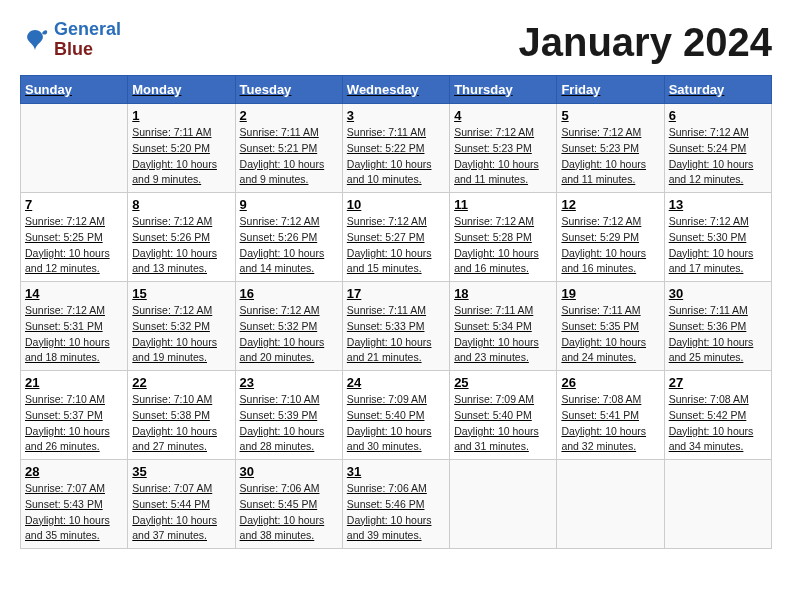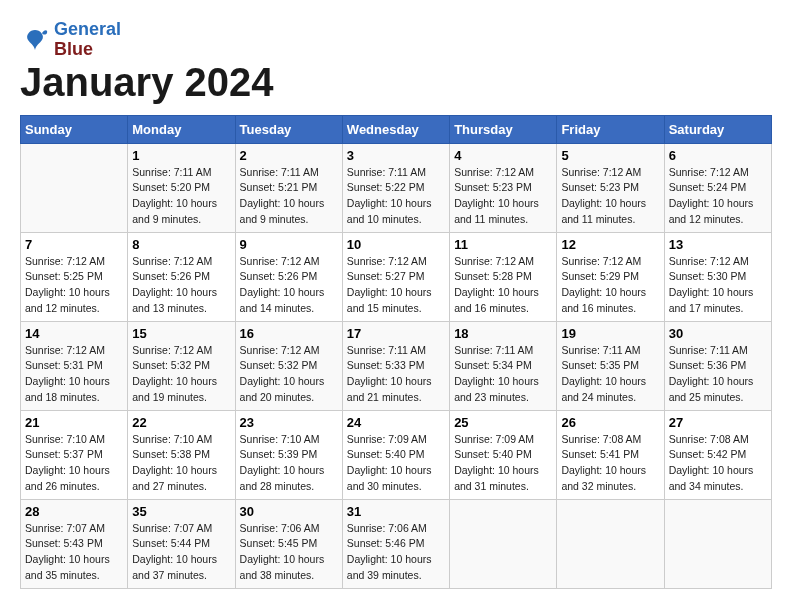--- a/index.html
+++ b/index.html
@@ -8,21 +8,20 @@
       background: #fff;
       width: 792px;
       min-height: 612px;
       padding: 20px;
     }
     .header {
       display: flex;
       justify-content: space-between;
       align-items: flex-start;
       margin-bottom: 10px;
-      flex-direction: column;
     }
     .logo {
       display: flex;
       align-items: center;
       gap: 4px;
     }
     .logo-text {
       font-size: 18px;
       font-weight: bold;
       color: #1a1a1a;
@@ -44,20 +43,21 @@
       color: #1a1a1a;
     }
     .location {
       font-size: 14px;
       color: #555;
     }
     table {
       width: 100%;
       border-collapse: collapse;
       font-size: 11px;
+      text-decoration: underline;
     }
     thead tr th {
       background-color: #3a6bbf;
       color: #fff;
       padding: 6px 4px;
       text-align: left;
       font-size: 13px;
       border: 1px solid #2a5aaa;
     }
     tbody tr td {

